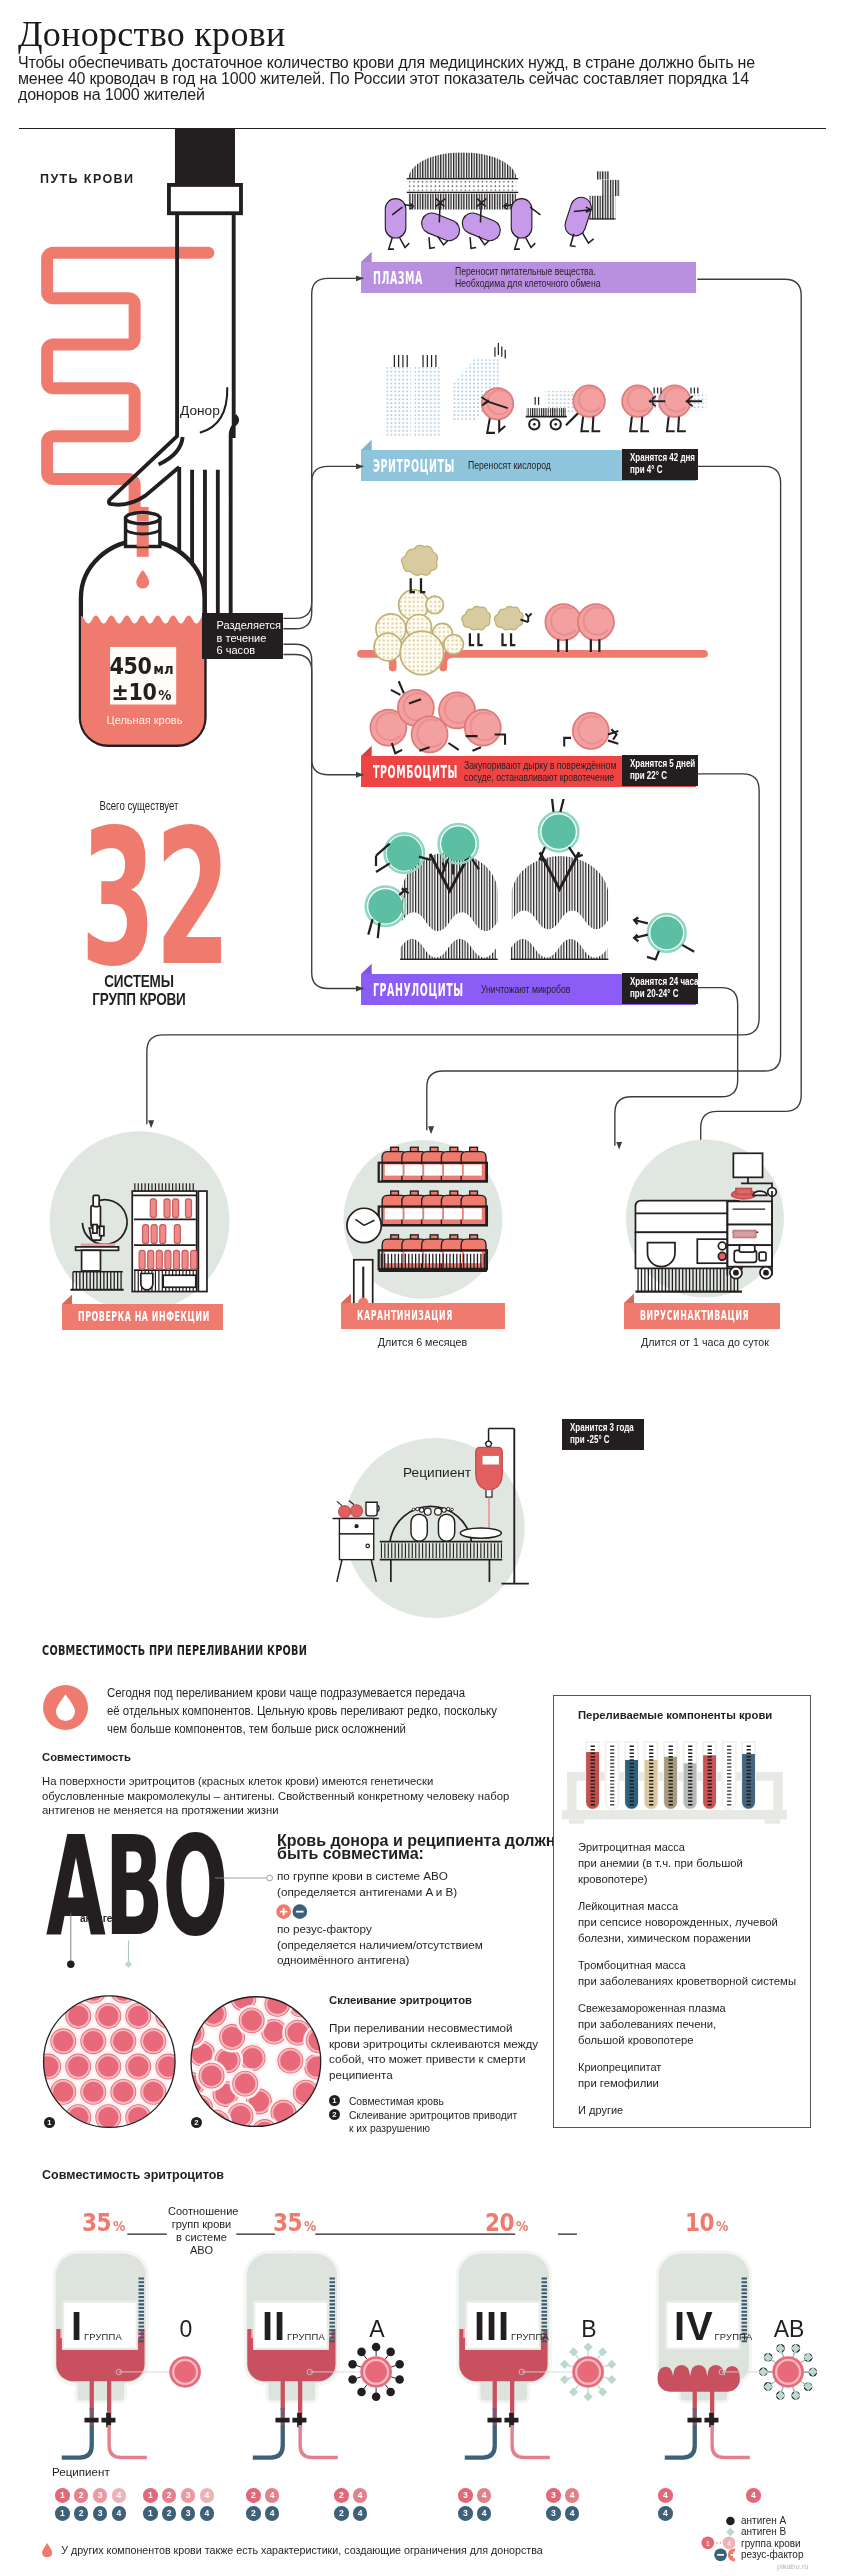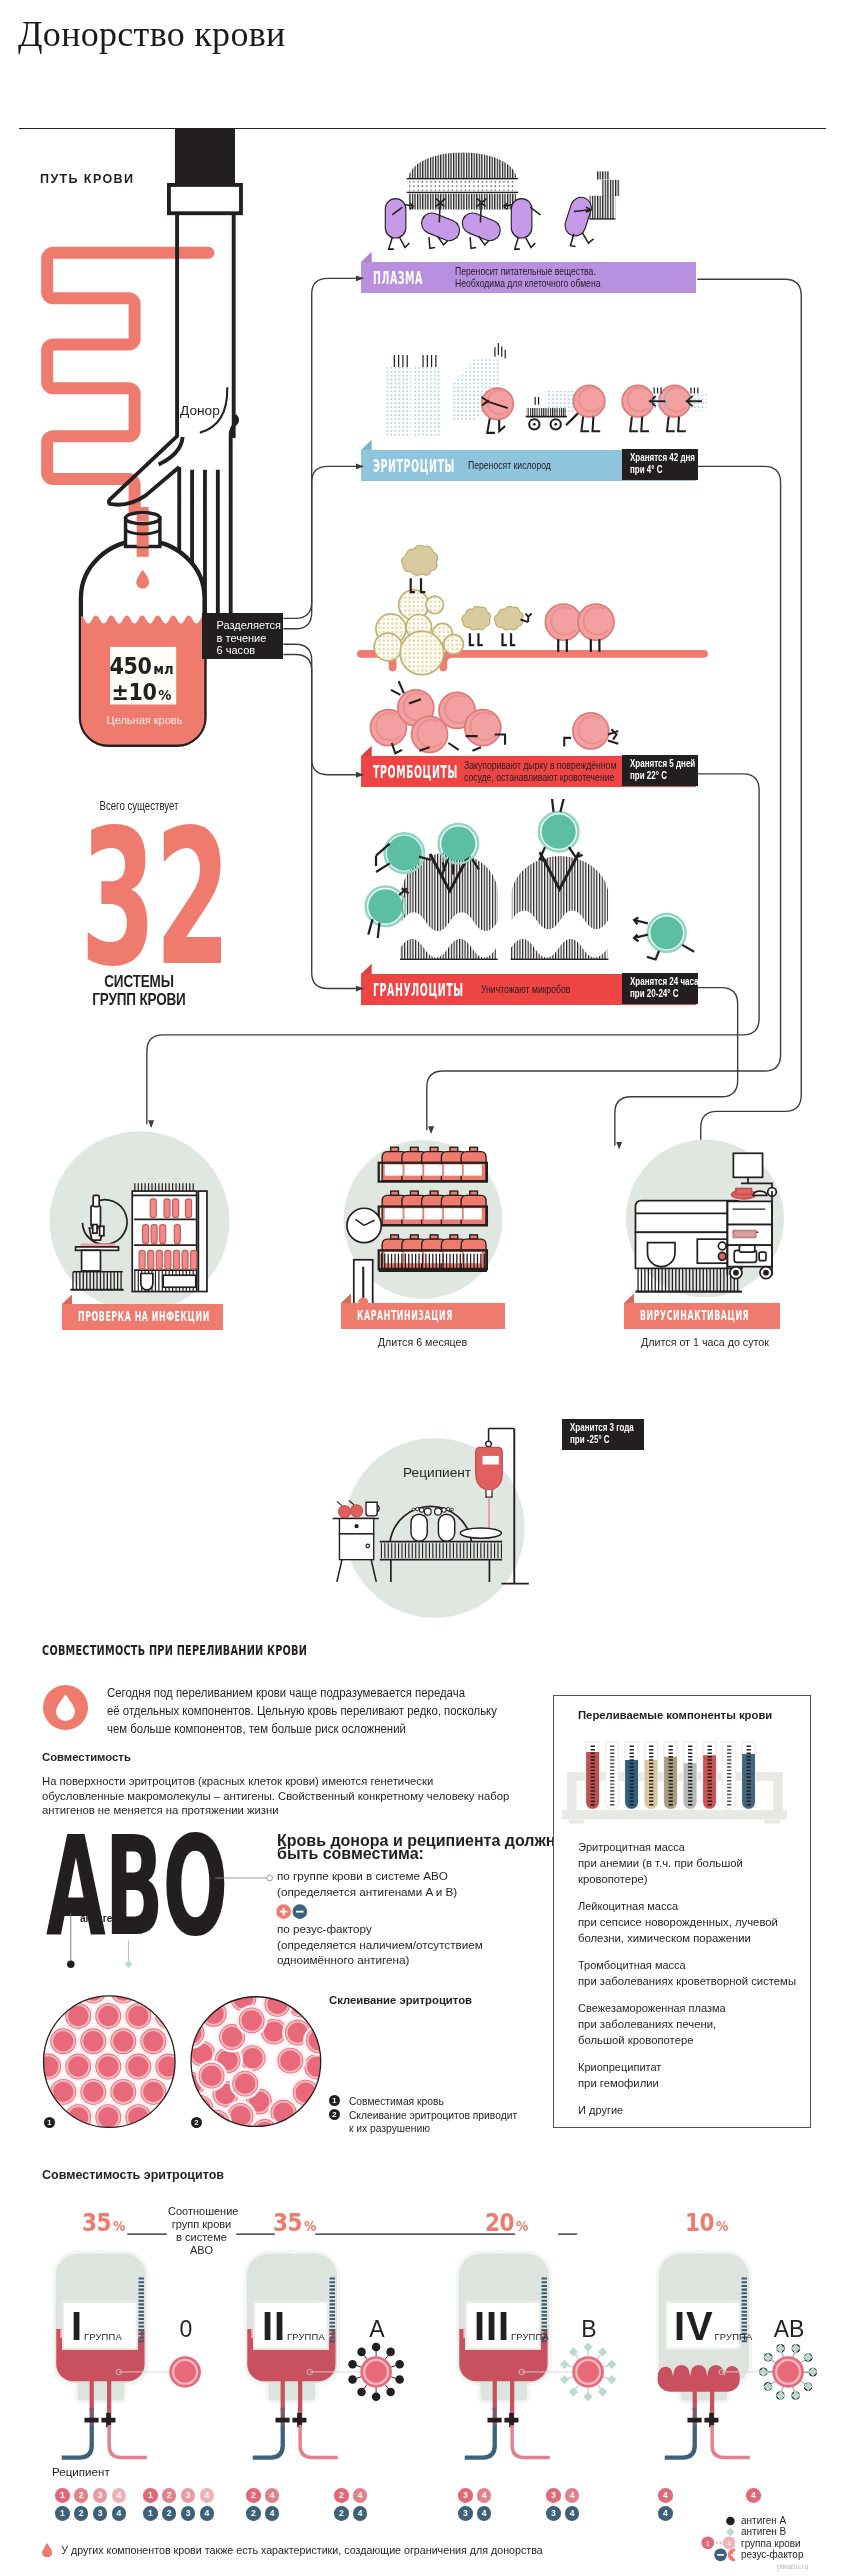--- a/index.html
+++ b/index.html
@@ -78,20 +78,21 @@
   .storebox{position:absolute;height:31px;box-sizing:border-box;background:#231f20;color:#fff;font-size:10px;line-height:12px;font-weight:bold;padding:3.4px 0 0 7.7px;white-space:pre;transform-origin:left top;}
   .storebox>i{display:block;font-style:normal;transform:scaleX(0.80);transform-origin:left top;}
   .total-post{left:53px;top:973px;width:172px;text-align:center;font-size:16.3px;line-height:17.6px;font-weight:bold;color:#231f20;white-space:pre-line;letter-spacing:-0.2px;transform:scaleX(0.83);transform-origin:center top;}
 </style>
 </head>
 <body>
 
 <div class="page">
 
   <h1 class="abs title">Донорство крови</h1>
+  <p class="abs subtitle">Чтобы обеспечивать достаточное количество крови для медицинских нужд, в стране должно быть не менее 40 кроводач в год на 1000 жителей. По России этот показатель сейчас составляет порядка 14 доноров на 1000 жителей</p>
   <div class="abs hrule"></div>
 
   <div class="abs path-label">ПУТЬ КРОВИ</div>
 
   <svg class="abs" style="left:0px;top:120px;" width="283" height="653" viewBox="0 0 330 760">
 
     <path d="M243 154 H62 a7 7 0 0 0 -7 7 v39 a7 7 0 0 0 7 7 h88 a7 7 0 0 1 7 7 v40 a7 7 0 0 1 -7 7 H62 a7 7 0 0 0 -7 7 v37 a7 7 0 0 0 7 7 h88 a7 7 0 0 1 7 7 v42 a7 7 0 0 1 -7 7 H62 a7 7 0 0 0 -7 7 v36 a7 7 0 0 0 7 7 h88 a7 7 0 0 1 7 7 v80" fill="none" stroke="#ef7b6e" stroke-width="14" stroke-linecap="round"></path>
 
     <rect x="204" y="9" width="70" height="66" fill="#231f20"></rect>
     <rect x="197" y="75" width="84" height="33" fill="#fff" stroke="#231f20" stroke-width="4.5"></rect>
@@ -414,21 +415,21 @@
   <div class="abs storebox" style="left:622px;top:449px;width:76px;"><i>Хранятся 42 дня</i><i>при 4° C</i></div>
 
   <div class="abs banner" style="left: 361px; top: 756px; width: 335px; background-color: #ef4444;">
     <div class="fold"></div>
     <div class="bname">ТРОМБОЦИТЫ</div>
     <div class="bdesc" style="left:103px;">Закупоривают дырку в повреждённом
 сосуде, останавливают кровотечение</div>
   </div>
   <div class="abs storebox" style="left:622px;top:755px;width:76px;"><i>Хранятся 5 дней</i><i>при 22° C</i></div>
 
-  <div class="abs banner" style="left: 361px; top: 974px; width: 335px; background-color: #ef4444;">
+  <div class="abs banner" style="left: 361px; top: 974px; width: 335px; background-color: #8b5cf6;">
     <div class="fold"></div>
     <div class="bname">ГРАНУЛОЦИТЫ</div>
     <div class="bdesc one" style="left:120px;">Уничтожают микробов</div>
   </div>
   <div class="abs storebox" style="left:622px;top:973px;width:76px;"><i>Хранятся 24 часа</i><i>при 20-24° C</i></div>
 
   <svg class="abs" style="left:0px;top:0px;pointer-events:none;" width="845" height="1546" viewBox="0 0 984 1800">
     <defs>
       <marker id="arrh" markerWidth="9" markerHeight="7" refX="8.5" refY="3.5" orient="auto" markerUnits="userSpaceOnUse">
         <path d="M0 0 L9 3.5 L0 7 z" fill="#3c3c3c"></path>
@@ -759,20 +760,24 @@
   </svg>
   <div class="abs rule2">по резус-фактору
 (определяется наличием/отсутствием
 одноимённого антигена)</div>
   <svg class="abs" style="left:215px;top:1872px;" width="64" height="13.7" viewBox="0 0 75 16">
     <path d="M0 7 H 60" fill="none" stroke="#8d8d8d" stroke-width="1"></path>
     <circle cx="64" cy="7" r="3.4" fill="#fff" stroke="#8d8d8d" stroke-width="1"></circle>
   </svg>
 
   <div class="abs gluetitle">Склеивание эритроцитов</div>
+  <div class="abs gluetext">При переливании несовместимой
+крови эритроциты склеиваются между
+собой, что может привести к смерти
+реципиента</div>
   <div class="abs legend-row">
     <span class="numdot">1</span>
     <span class="legtext">Совместимая кровь</span>
   </div>
   <div class="abs legend-row legend-row2">
     <span class="numdot">2</span>
     <span class="legtext">Склеивание эритроцитов приводит
 к их разрушению</span>
   </div>
 

